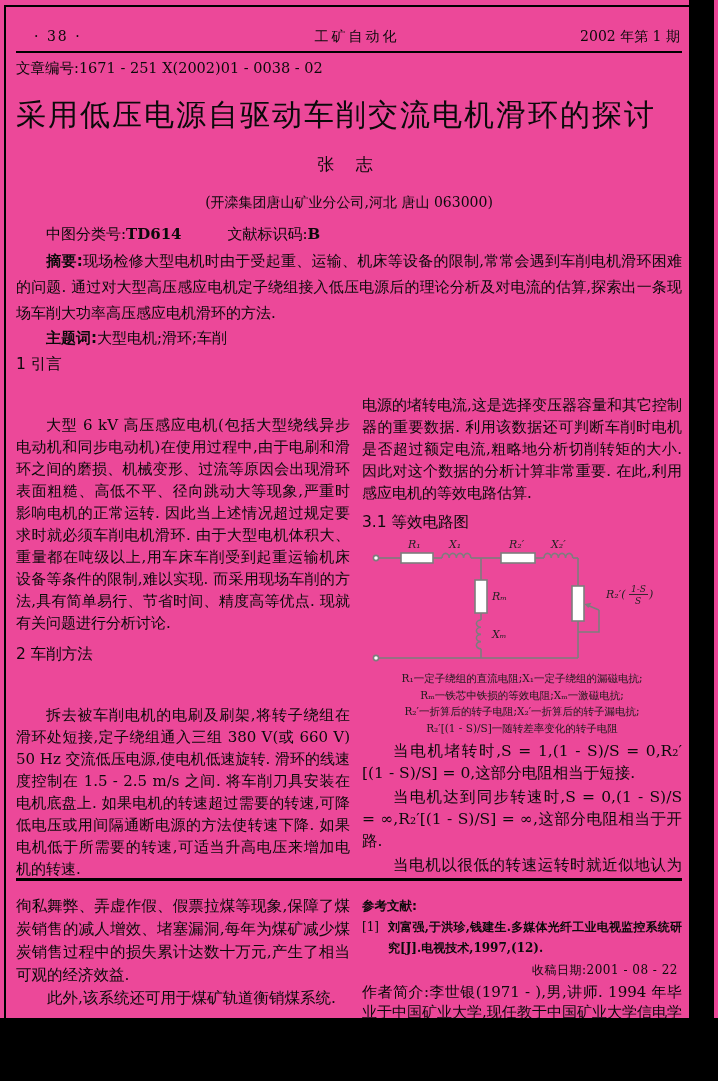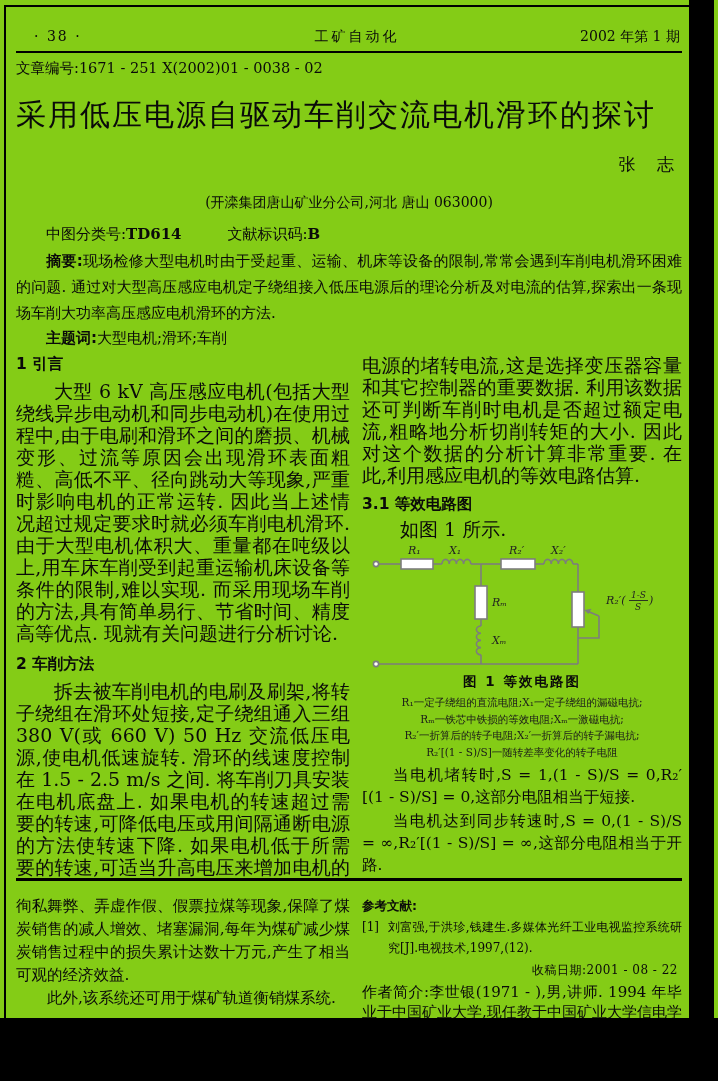--- a/index.html
+++ b/index.html
@@ -1,19 +1,19 @@
 <!DOCTYPE html>
 <html><head>
 <meta charset="utf-8">
 <style>
   html,body { margin:0; padding:0; background:#ffffff; }
   body { width:718px; height:1081px; position:relative; overflow:hidden;
          font-family:"DejaVu Serif", serif; color:#0a0a0a;
          -webkit-font-smoothing:none; }
-  .scan-page { position:absolute; inset:0; background:#84cc16; }
+  .scan-page { position:absolute; inset:0; background:#ec4899; }
 
   
   .border-top    { position:absolute; left:4px;  top:5px;    width:686px; height:2px;  background:#000; }
   .border-left   { position:absolute; left:4px;  top:5px;    width:2px;   height:1013px; background:#000; }
   .band-right    { position:absolute; left:689px; top:0;     width:25px;  height:1081px; background:#000; }
   .band-bottom   { position:absolute; left:0;    top:1018px; width:718px; height:63px; background:#000; z-index:3; }
 
   .content { position:absolute; left:16px; top:26px; width:666px; }
 
   p { margin:0; }
@@ -23,44 +23,44 @@
   .run-head > div { flex:1; }
   .rh-page   { text-align:left; padding-left:18px; letter-spacing:2px; }
   .rh-journal{ text-align:center; letter-spacing:3px; }
   .rh-issue  { text-align:right; padding-right:2px; }
   .head-rule { height:2px; background:#000; margin-top:5px; }
 
   .article-no { margin-top:6px; font-size:14.5px; line-height:18px; }
 
   .title { margin-top:18px; text-align:left; font-size:30px; line-height:40px;
            letter-spacing:2px; white-space:nowrap; }
-  .author { margin-top:18px; text-align:right; font-size:17px; line-height:22px; letter-spacing:8px; }
+  .author { margin-top:18px; text-align:center; font-size:17px; line-height:22px; letter-spacing:8px; }
   .affil  { margin-top:18px; text-align:center; font-size:14px; line-height:19px; }
 
   .meta { margin-top:12px; font-size:15px; line-height:20px; padding-left:30px; }
   .meta b { font-family:"DejaVu Serif", serif; }
   .meta .sp { display:inline-block; width:46px; }
 
   .abstract { margin-top:4px; font-size:15px; line-height:26px; text-align:justify; }
   .abstract .lbl, .keywords .lbl { font-family:"DejaVu Sans", sans-serif; font-weight:bold; }
   .abstract .indent { display:inline-block; width:2em; }
   .keywords { font-size:15px; line-height:24px; }
   .keywords .indent { display:inline-block; width:2em; }
 
   
   .columns { display:flex; margin-top:4px; height:524px; overflow:hidden; }
   .col-left  { width:334px; }
   .col-gap   { width:12px; }
   .col-right { width:320px; }
 
-  .h-sec { font-family:"DejaVu Sans", sans-serif; font-weight:bold;
+  .h-sec { font-family:"DejaVu Sans", sans-serif; font-weight:normal;
            font-size:15.5px; line-height:20px; margin:0 0 6px 0; white-space:nowrap; }
   .h-sec.mt { margin-top:10px; }
   .h-sec.mt2 { margin-top:12px; font-size:15px; letter-spacing:-0.3px; }
-  .body-p { font-size:19px; line-height:22px; text-align:justify; text-indent:2em; }
+  .body-p { font-size:15px; line-height:22px; text-align:justify; text-indent:2em;margin-top:40px; }
 
   
   .fig-wrap { margin-top:2px; }
   .fig-svg  { display:block; margin-left:6px; }
   .fig-caption { text-align:center; font-family:"DejaVu Sans", sans-serif; font-weight:bold;
                  font-size:13.5px; line-height:18px; letter-spacing:2px; }
   .fig-legend { margin-top:4px; font-size:10.5px; line-height:16.5px; text-align:center;
                 color:#1a1a1a; }
   .analysis-p { font-size:15.5px; line-height:22px; text-align:justify; text-indent:2em; margin-top:2px; }
 
@@ -68,21 +68,21 @@
   .foot-rule { height:3px; background:#000; margin-top:0; }
   .footer { display:flex; margin-top:14px; }
   .foot-left  { width:334px; }
   .foot-gap   { width:12px; }
   .foot-right { width:320px; font-size:12px; line-height:21px; }
   .foot-left p { font-size:15.5px; line-height:23px; text-align:justify; }
   .foot-left .p2 { text-indent:2em; }
   .refs-label { font-family:"DejaVu Sans", sans-serif; font-weight:bold; font-size:12.5px; }
   .ref-item { display:flex; margin-top:1px; }
   .ref-num  { width:26px; flex:none; }
-  .ref-text { flex:1; text-align:justify; }
+  .ref-text { flex:1; text-align:justify;font-weight:bold; }
   .received { text-align:right; padding-right:4px; margin-top:1px; letter-spacing:0.5px; }
   .bio { margin-top:1px; font-size:15px; line-height:20px; text-align:justify; }
 
   
   .cmp-label { font-family:"DejaVu Serif", serif; font-style:italic; font-size:11px; fill:#222; }
   .cmp-label-sm { font-family:"DejaVu Serif", serif; font-style:italic; font-size:9px; fill:#222; }
 </style>
 </head>
 <body>
 
@@ -125,21 +125,20 @@
 
         <p class="body-p">车削之前,首先要估算出被车削电机接入低压</p>
       </div>
 
       <div class="col-gap"></div>
 
       <div class="col-right">
         <p class="body-p" style="text-indent:0;">电源的堵转电流,这是选择变压器容量和其它控制器的重要数据. 利用该数据还可判断车削时电机是否超过额定电流,粗略地分析切削转矩的大小. 因此对这个数据的分析计算非常重要. 在此,利用感应电机的等效电路估算.</p>
 
         <h2 class="h-sec" style="margin-top:8px; margin-bottom:4px;">3.1  等效电路图</h2>
-        <p class="body-p">如图 1 所示.</p>
 
         <div class="fig-wrap">
           <svg class="fig-svg" width="300" height="130" viewBox="0 0 300 130">
             <g stroke="#7d7d7d" stroke-width="1.6" fill="none">
 
               <circle cx="8" cy="22" r="2.6" fill="#fff"></circle>
               <circle cx="8" cy="122" r="2.6" fill="#fff"></circle>
 
               <line x1="10.6" y1="22" x2="33" y2="22"></line>
               <rect x="33" y="17" width="32" height="10" fill="#fff"></rect>
@@ -172,21 +171,20 @@
             <text class="cmp-label" x="141" y="12">R₂′</text>
             <text class="cmp-label" x="183" y="12">X₂′</text>
             <text class="cmp-label" x="124" y="64">Rₘ</text>
             <text class="cmp-label" x="124" y="102">Xₘ</text>
             <text class="cmp-label" x="238" y="62">R₂′(</text>
             <text class="cmp-label-sm" x="263" y="56">1-S</text>
             <line x1="261" y1="58.5" x2="280" y2="58.5" stroke="#222" stroke-width="0.9"></line>
             <text class="cmp-label-sm" x="267" y="68">S</text>
             <text class="cmp-label" x="281" y="62">)</text>
           </svg>
-          <p class="fig-caption">图 1    等效电路图</p>
           <div class="fig-legend">
             <div>R₁一定子绕组的直流电阻;X₁一定子绕组的漏磁电抗;</div>
             <div>Rₘ一铁芯中铁损的等效电阻;Xₘ一激磁电抗;</div>
             <div>R₂′一折算后的转子电阻;X₂′一折算后的转子漏电抗;</div>
             <div>R₂′[(1 - S)/S]一随转差率变化的转子电阻</div>
           </div>
         </div>
 
         <p class="analysis-p" style="margin-top:4px;">当电机堵转时,S = 1,(1 - S)/S = 0,R₂′[(1 - S)/S] = 0,这部分电阻相当于短接.</p>
         <p class="analysis-p">当电机达到同步转速时,S = 0,(1 - S)/S = ∞,R₂′[(1 - S)/S] = ∞,这部分电阻相当于开路.</p>

